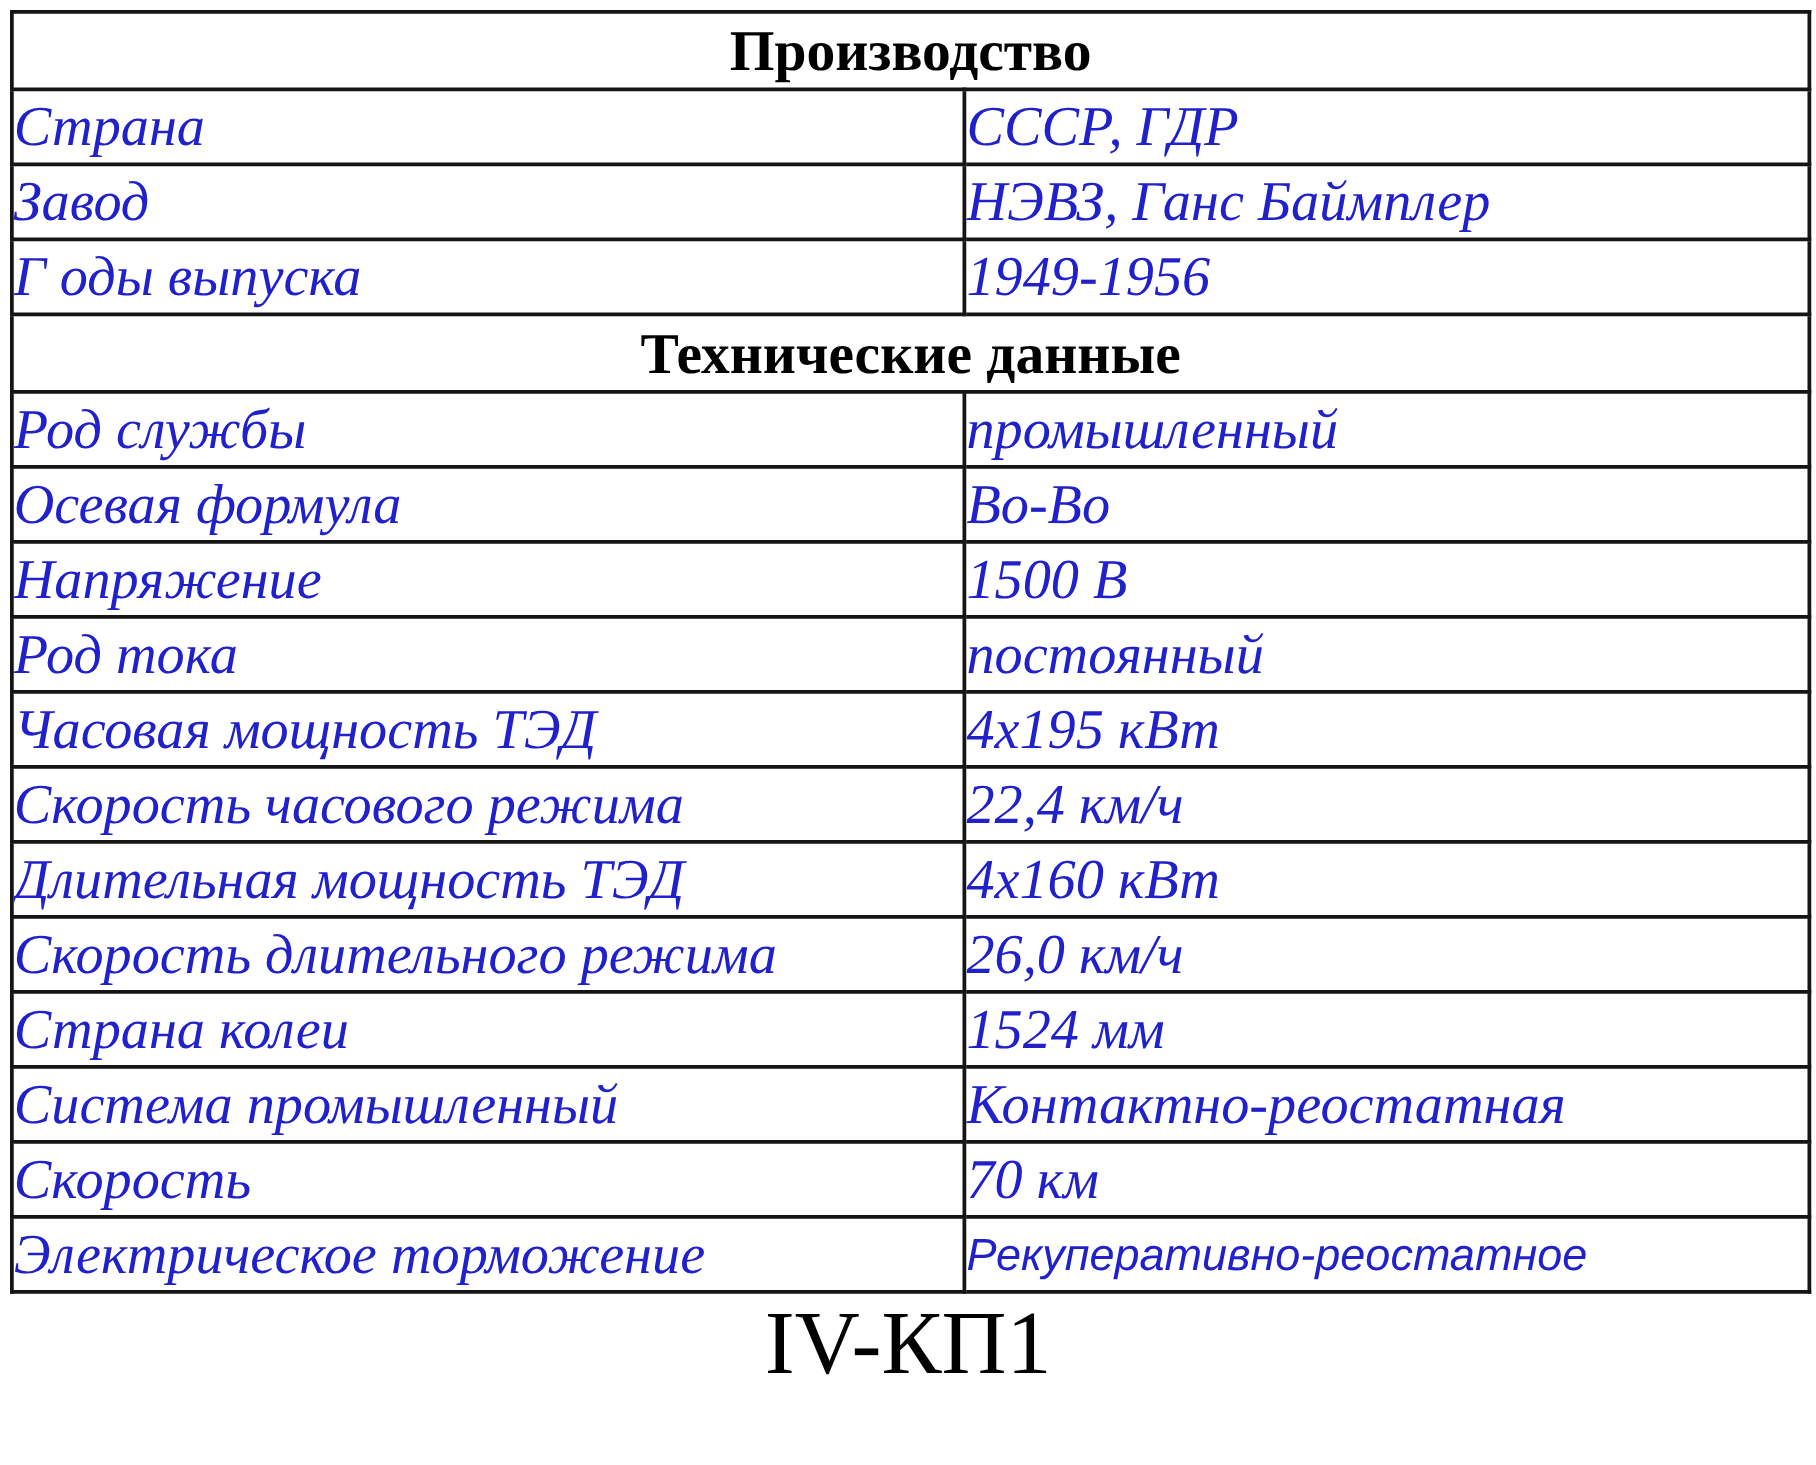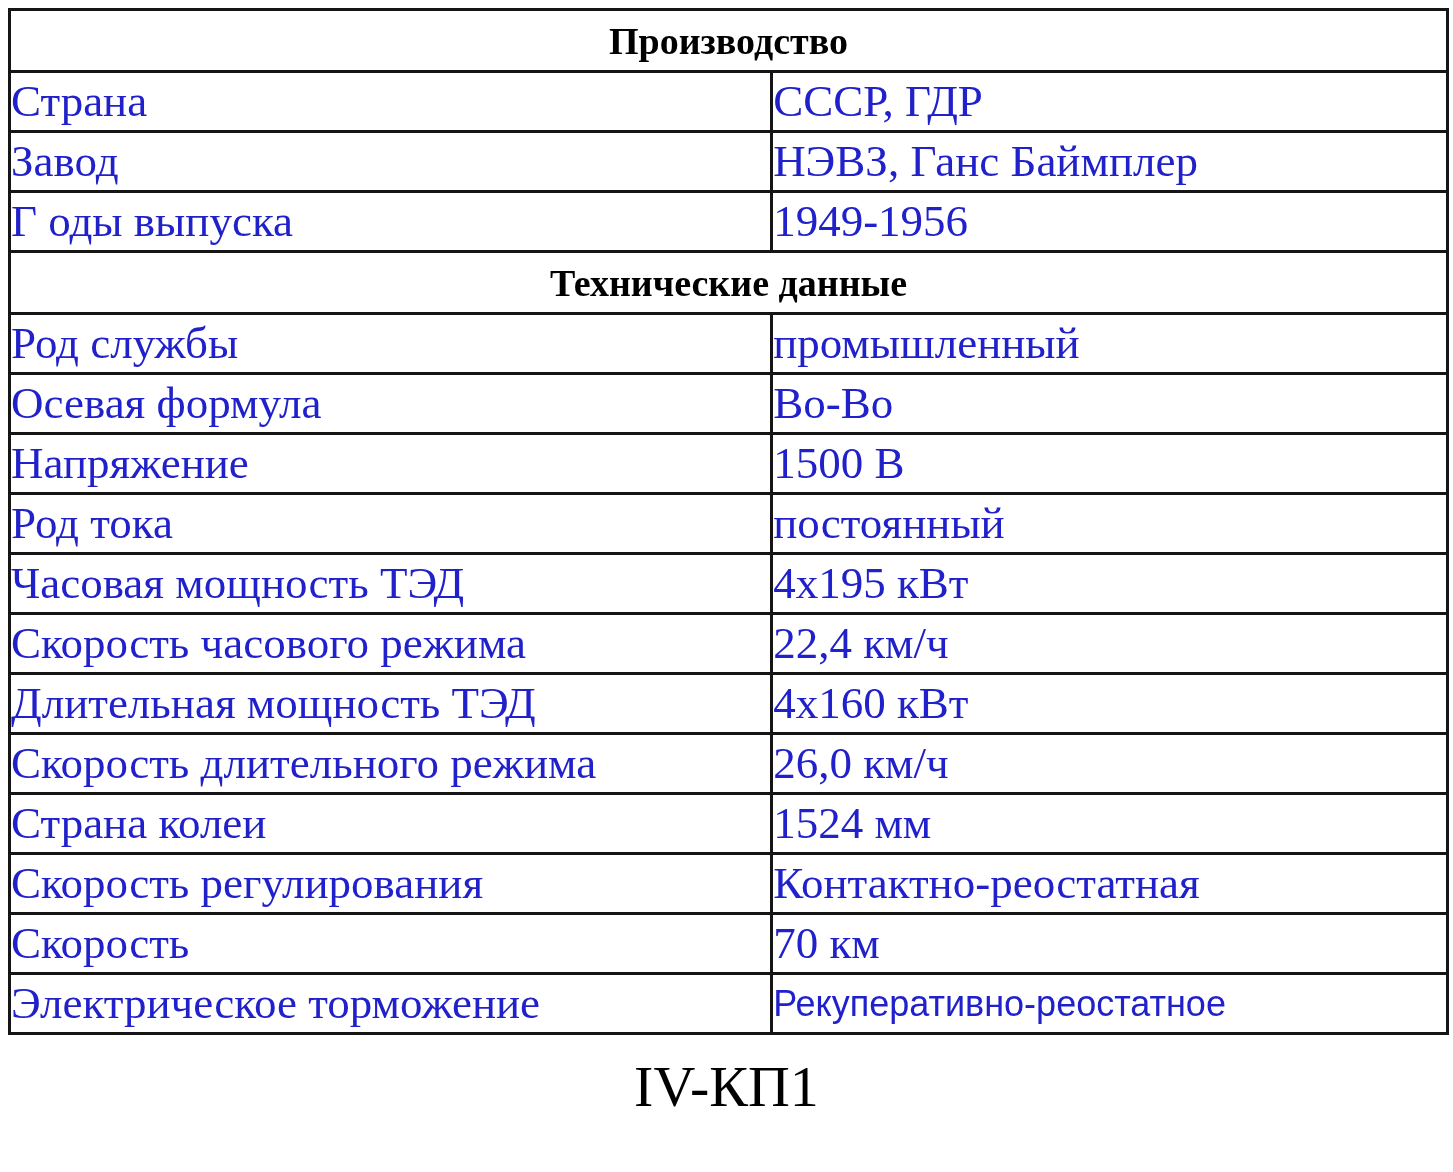--- a/index.html
+++ b/index.html
@@ -23,46 +23,47 @@
   .spec-table td {
     border: 3px solid #151515;
     padding: 0;
     overflow: hidden;
     white-space: nowrap;
   }
   .section-header {
     height: 59px;
     color: #000000;
     font-weight: bold;
-    font-size: 38px;
+    font-size: 46px;
     text-align: center;
     vertical-align: middle;
     line-height: 1;
     padding-top: 2px;
   }
   .cell-label, .cell-value {
     height: 57px;
     color: #2121CC;
     font-size: 45px;
     vertical-align: middle;
     line-height: 1;
     padding-left: 5px;
     padding-bottom: 4px;
+    font-style: italic;
   }
   .cell-value.sans {
     font-family: "Liberation Sans", sans-serif;
     font-size: 36px;
     padding-bottom: 0;
   }
   .caption {
     width: 100%;
     text-align: center;
-    margin-top: 20px;
+    margin-top: 0;
     color: #000000;
-    font-size: 58px;
+    font-size: 72px;
     line-height: 1.1;
     font-family: "Liberation Serif", serif;
   }
 </style>
 </head>
 <body>
 
 <table class="spec-table">
   <colgroup>
       <col class="c1">
@@ -121,21 +122,21 @@
   </tr>
   <tr>
     <td class="cell-label">Скорость длительного режима</td>
     <td class="cell-value">26,0 км/ч</td>
   </tr>
   <tr>
     <td class="cell-label">Страна колеи</td>
     <td class="cell-value">1524 мм</td>
   </tr>
   <tr>
-    <td class="cell-label">Скорость регулирования</td>
+    <td class="cell-label">Система промышленный</td>
     <td class="cell-value">Контактно-реостатная</td>
   </tr>
   <tr>
     <td class="cell-label">Скорость</td>
     <td class="cell-value">70 км</td>
   </tr>
   <tr>
     <td class="cell-label">Электрическое торможение</td>
     <td class="cell-value sans">Рекуперативно-реостатное</td>
   </tr>

